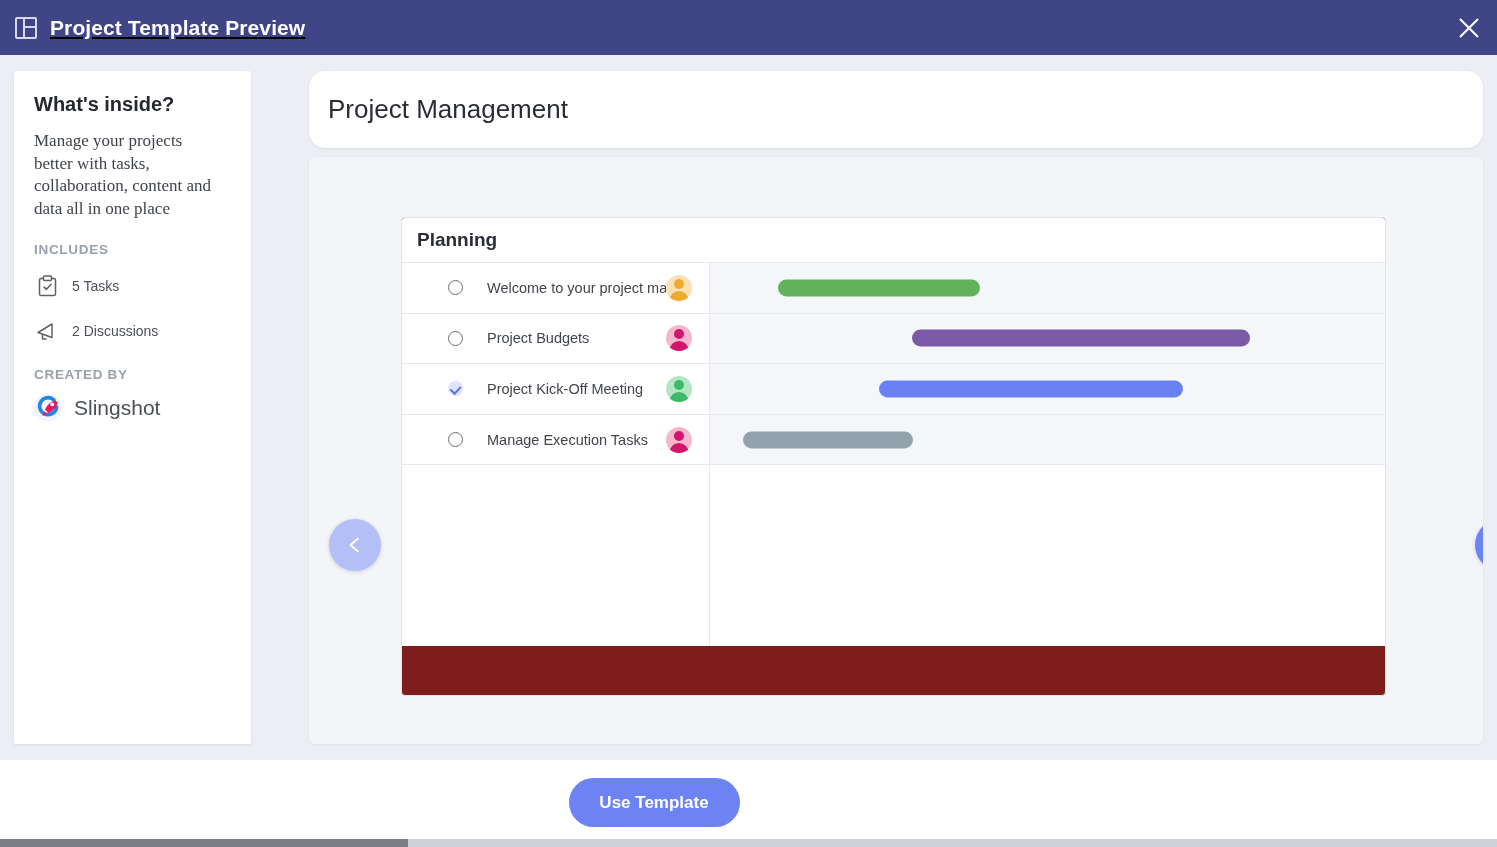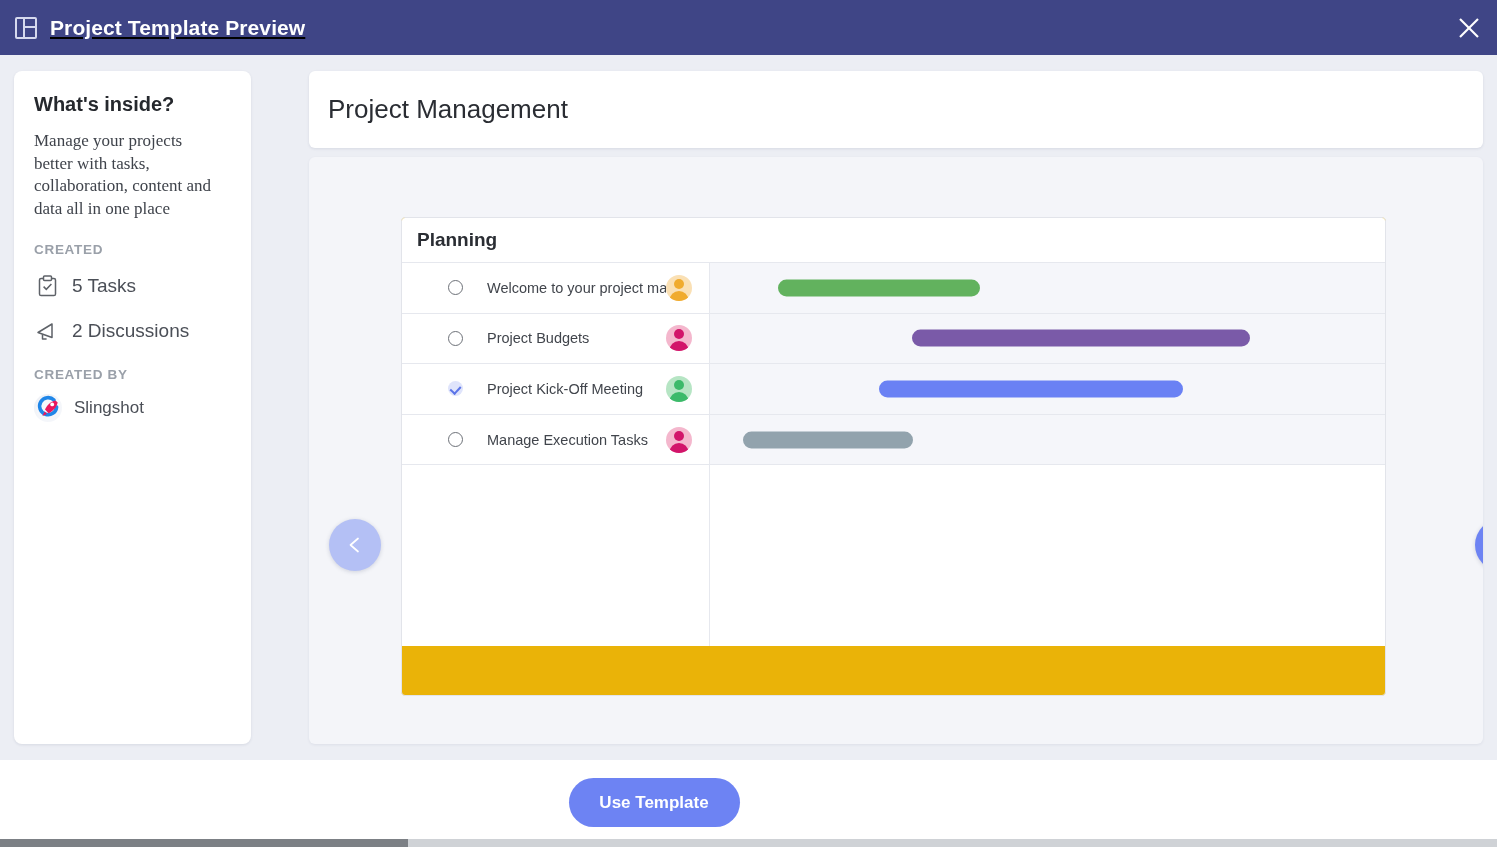--- a/index.html
+++ b/index.html
@@ -60,21 +60,21 @@
     position: absolute; left: 0; top: 55px;
     width: 1497px; height: 705px;
     background: #eceef4;
   }
 
   
   .sidebar {
     position: absolute; left: 14px; top: 16px;
     width: 237px; height: 673px;
     background: #ffffff;
-    border-radius: 8px;
+    border-radius: 2px;
     box-shadow: 0 1px 3px rgba(30,40,80,.10);
     padding: 22px 28px 0 20px;
   }
   .sidebar-heading {
     font-size: 20px; font-weight: bold;
     color: #25282d;
     margin-bottom: 14px;
   }
   .sidebar-desc {
     font-size: 17px;
@@ -95,48 +95,48 @@
     height: 34px;
     margin-bottom: 11px;
   }
   .include-row .ic {
     width: 26px; height: 26px;
     margin-right: 12px;
     display: flex; align-items: center; justify-content: center;
     flex: none;
   }
   .include-row .txt {
-    font-size: 19px; color: #4b4f57; text-align: center;
+    font-size: 14px; color: #4b4f57; text-align: center;
   }
   .created-label { margin-top: 19px; }
   .creator-row {
     display: flex; align-items: center;
     margin-top: 2px;
   }
   .creator-logo {
     width: 28px; height: 28px;
     margin-right: 12px;
     border-radius: 50%;
     flex: none;
     position: relative;
     background: radial-gradient(circle at 62% 62%, #f4f6fa 0 56%, #e7eaf0 100%);
     overflow: hidden;
   }
-  .creator-name { font-size: 17px; color: #4b4f57; }
+  .creator-name { font-size: 21px; color: #4b4f57; }
 
   
   .right-col {
     position: absolute; left: 309px; top: 16px;
     width: 1174px; height: 673px;
   }
   .title-card {
     position: absolute; left: 0; top: 0;
     width: 1174px; height: 77px;
     background: #ffffff;
-    border-radius: 6px;
+    border-radius: 16px;
     box-shadow: 0 1px 3px rgba(30,40,80,.10);
     display: flex; align-items: center;
   }
   .title-card-text {
     margin-left: 19px;
     font-size: 26px;
     color: #2a2d33;
   }
   .preview-card {
     position: absolute; left: 0; top: 86px;
@@ -144,21 +144,21 @@
     background: #f4f5f9;
     border-radius: 6px;
     box-shadow: 0 1px 3px rgba(30,40,80,.07);
     overflow: hidden;
   }
 
   
   .gantt {
     position: absolute; left: 92px; top: 60px;
     width: 985px; height: 479px;
-    background: #eab308;
+    background: #7f1d1d;
     border: 1px solid #e2e4ea;
     border-radius: 4px;
     overflow: hidden;
   }
   .gantt-header {
     height: 45px;
     background: #ffffff;
     border-bottom: 1px solid #e6e8ee;
     display: flex; align-items: center;
   }
@@ -311,21 +311,21 @@
       </svg>
     </div>
   </div>
 
   <div class="body-area">
 
     <div class="sidebar">
       <div class="sidebar-heading">What's inside?</div>
       <div class="sidebar-desc">Manage your projects better with tasks, collaboration, content and data all in one place</div>
 
-      <div class="section-label">CREATED</div>
+      <div class="section-label">INCLUDES</div>
 
       <div class="include-row">
         <span class="ic">
           <svg width="21" height="23" viewBox="0 0 21 23">
             <rect x="2.5" y="3.5" width="16" height="17" rx="1.6" fill="none" stroke="#5e6268" stroke-width="1.5"></rect>
             <rect x="6.5" y="1" width="8" height="4.4" rx="1" fill="#ffffff" stroke="#5e6268" stroke-width="1.5"></rect>
             <polyline points="6.6,11.6 9.3,14.3 14.4,8.9" fill="none" stroke="#5e6268" stroke-width="1.5"></polyline>
           </svg>
         </span>
         <span class="txt">5 Tasks</span>

